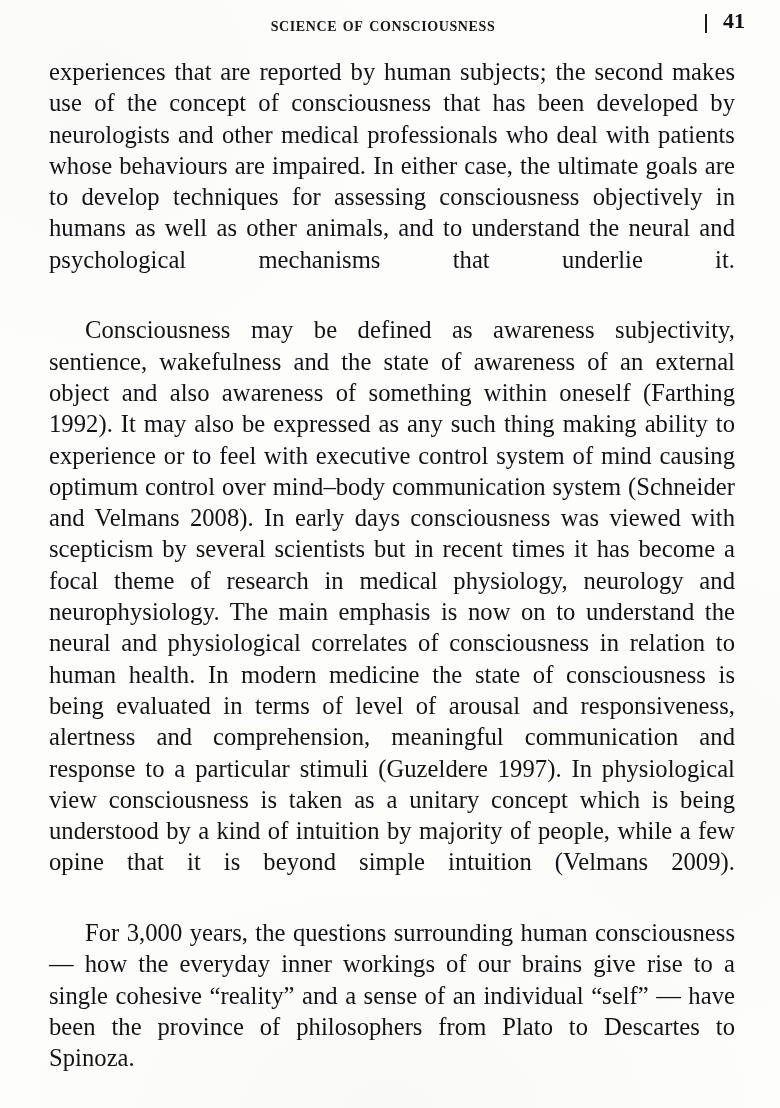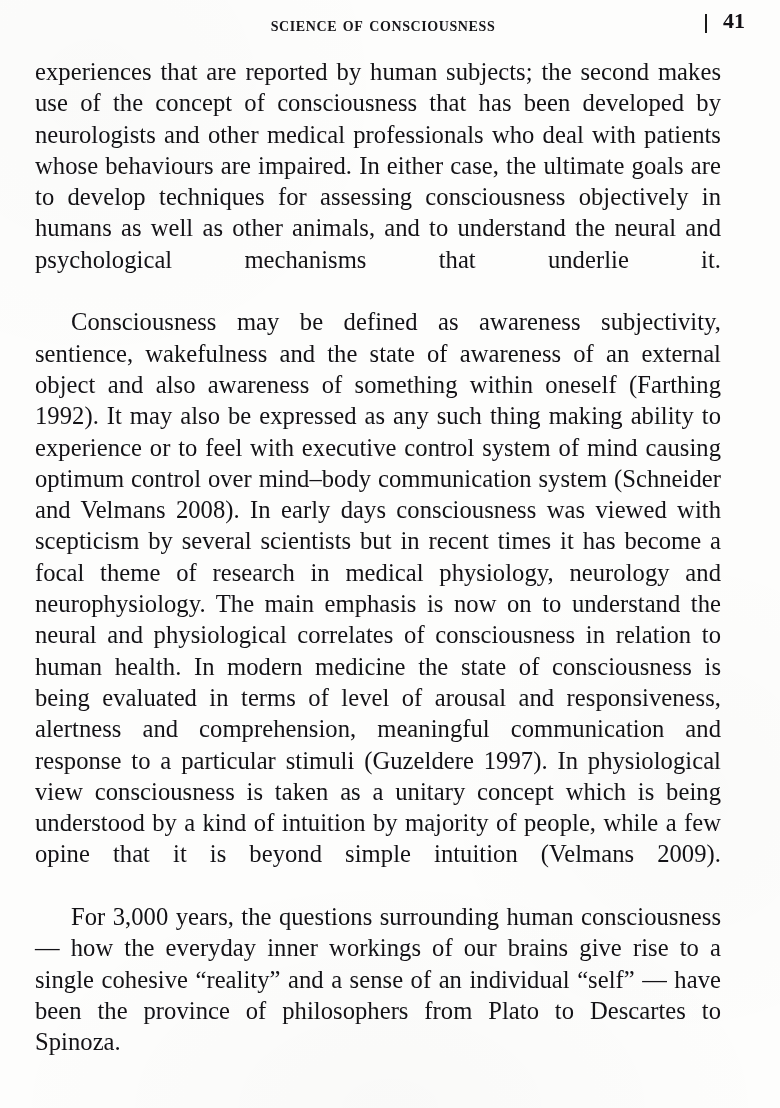--- a/index.html
+++ b/index.html
@@ -73,37 +73,37 @@
     height: 19px;
     background: #1a1a1a;
     position: relative;
     top: 2px;
   }
 
   
   .body-text {
     position: absolute;
     top: 56px;
-    left: 35px;
+    left: 49px;
     width: 686px;
   }
 
   .para {
     margin: 0;
     text-align: justify;
     text-justify: inter-word;
     font-size: 24.6px;
     line-height: 31.3px;
     color: #131216;
     letter-spacing: 0.05px;
     -webkit-font-smoothing: antialiased;
   }
 
   .para + .para {
-    margin-top: 0;
+    margin-top: 8px;
   }
 
   .para.indent {
     text-indent: 36px;
   }
 
   
   .para::after {
     content: "";
     display: inline-block;

